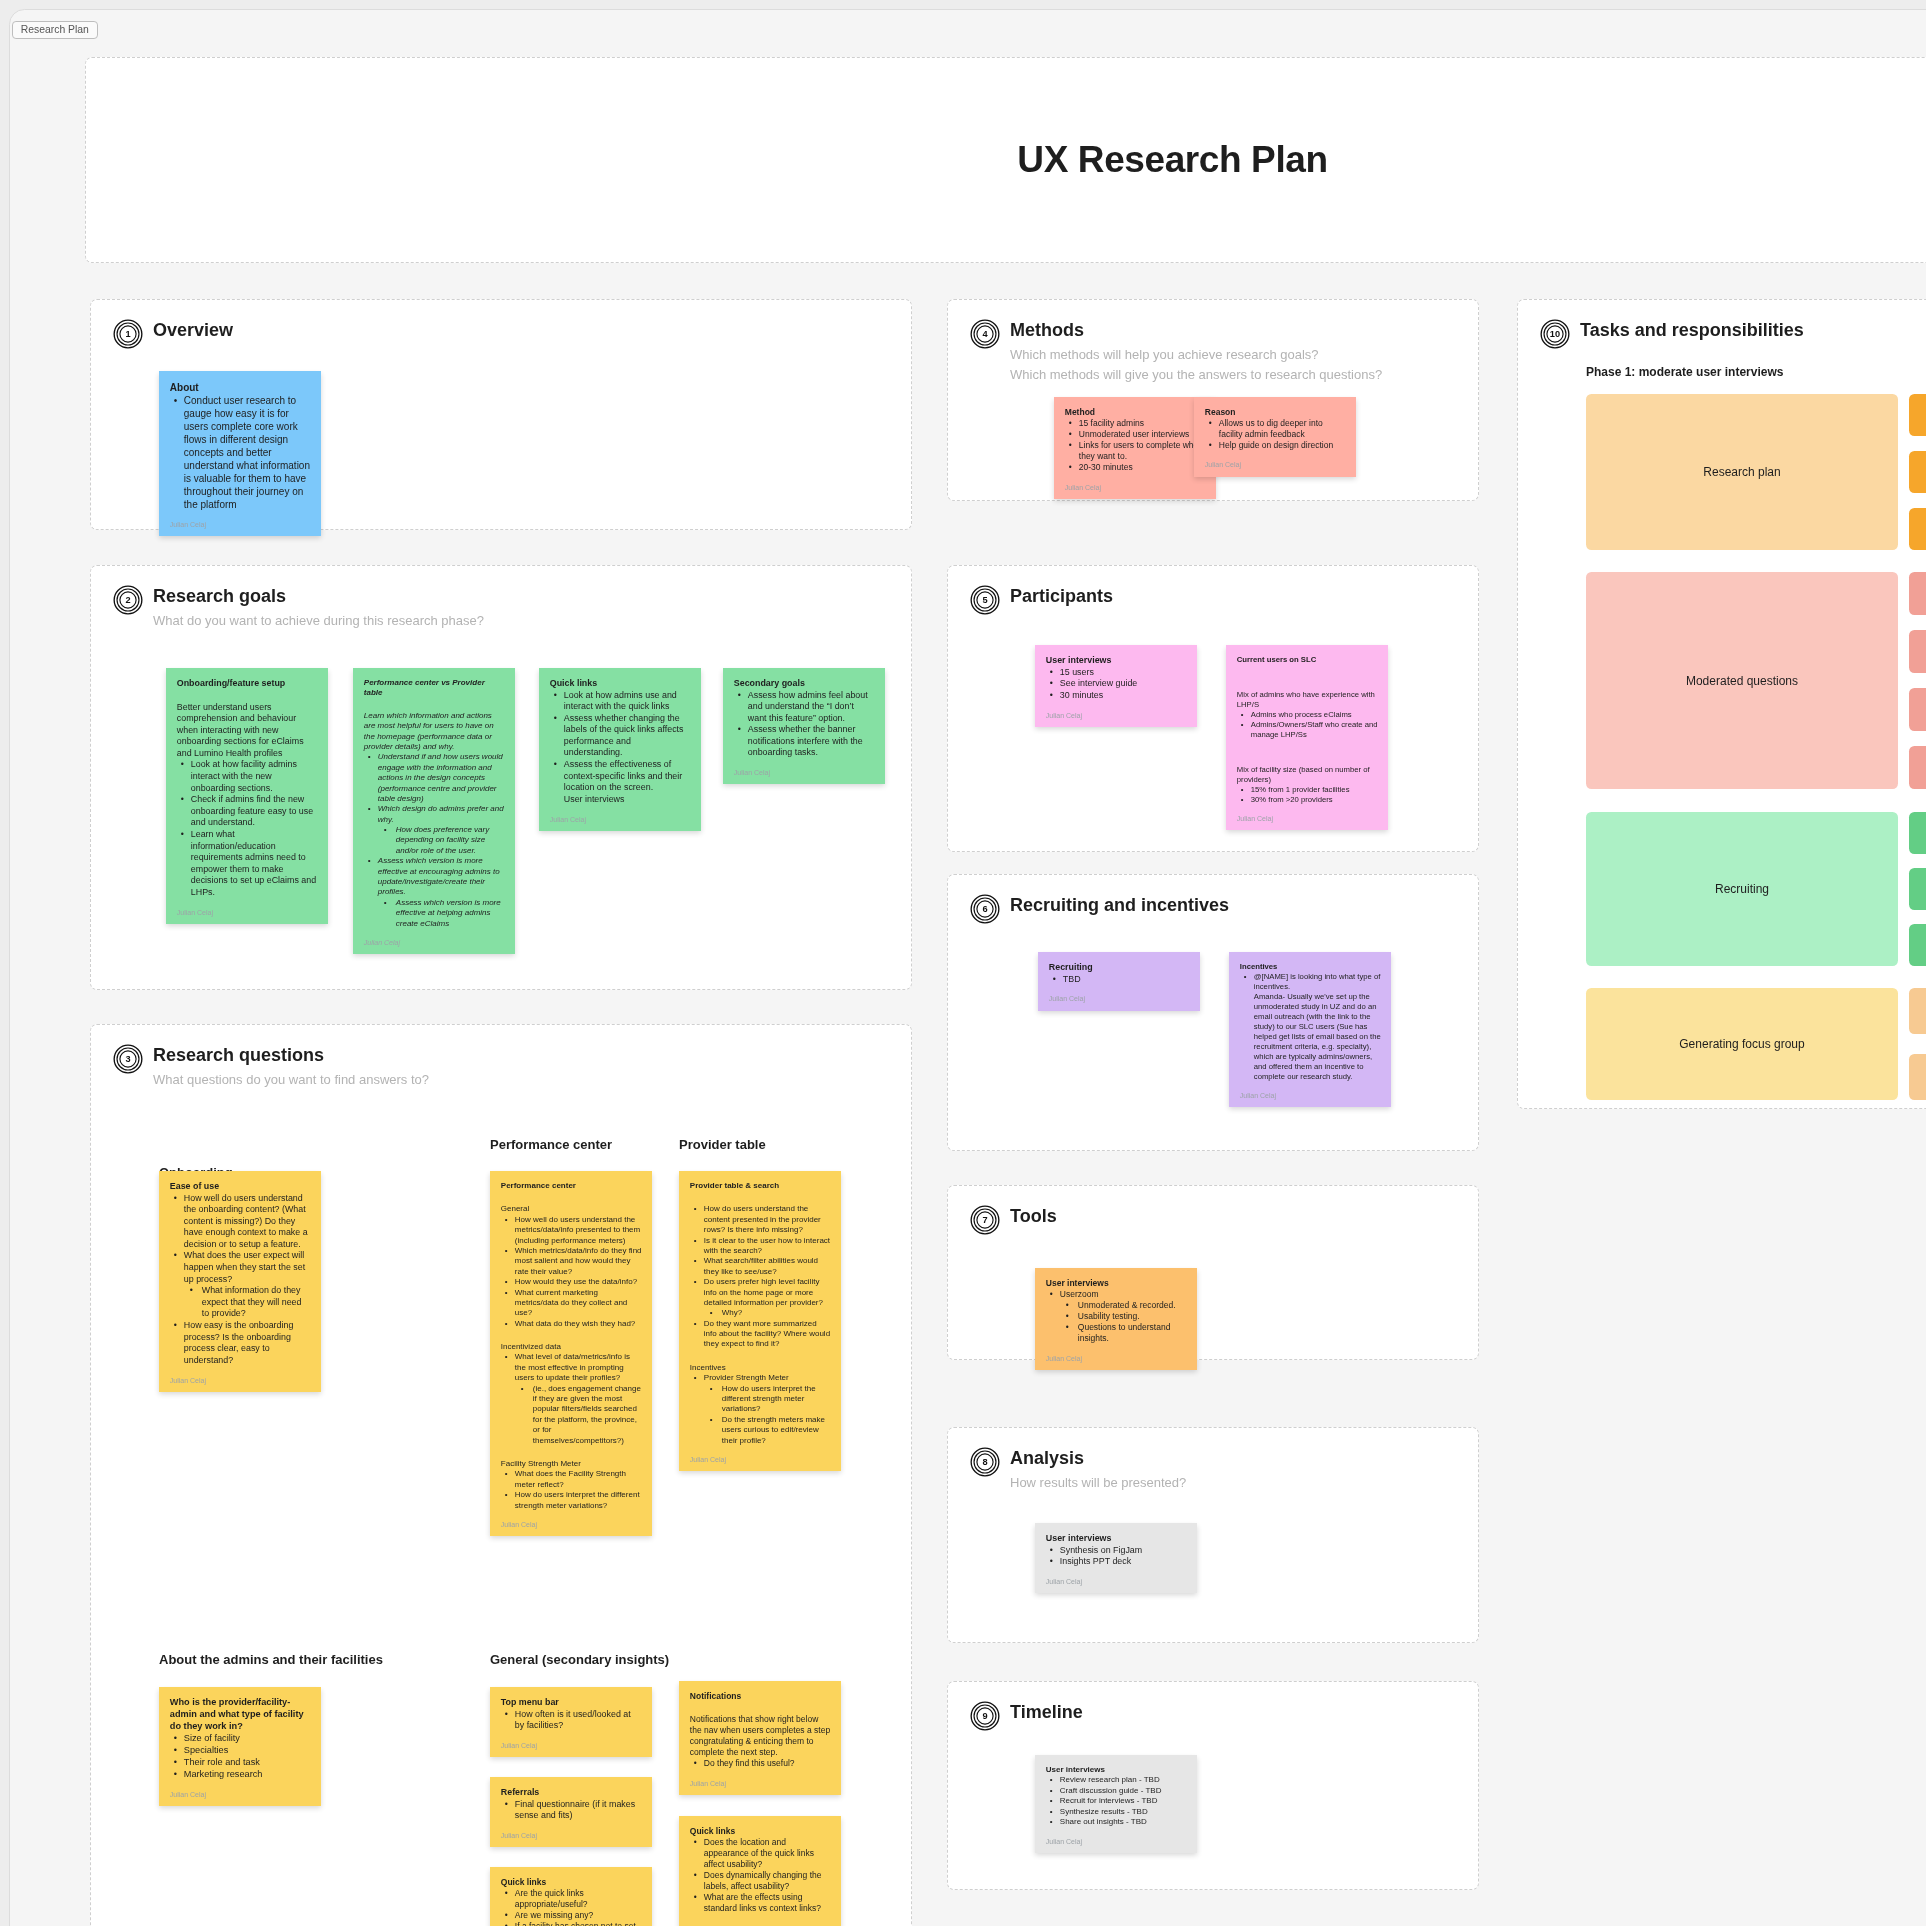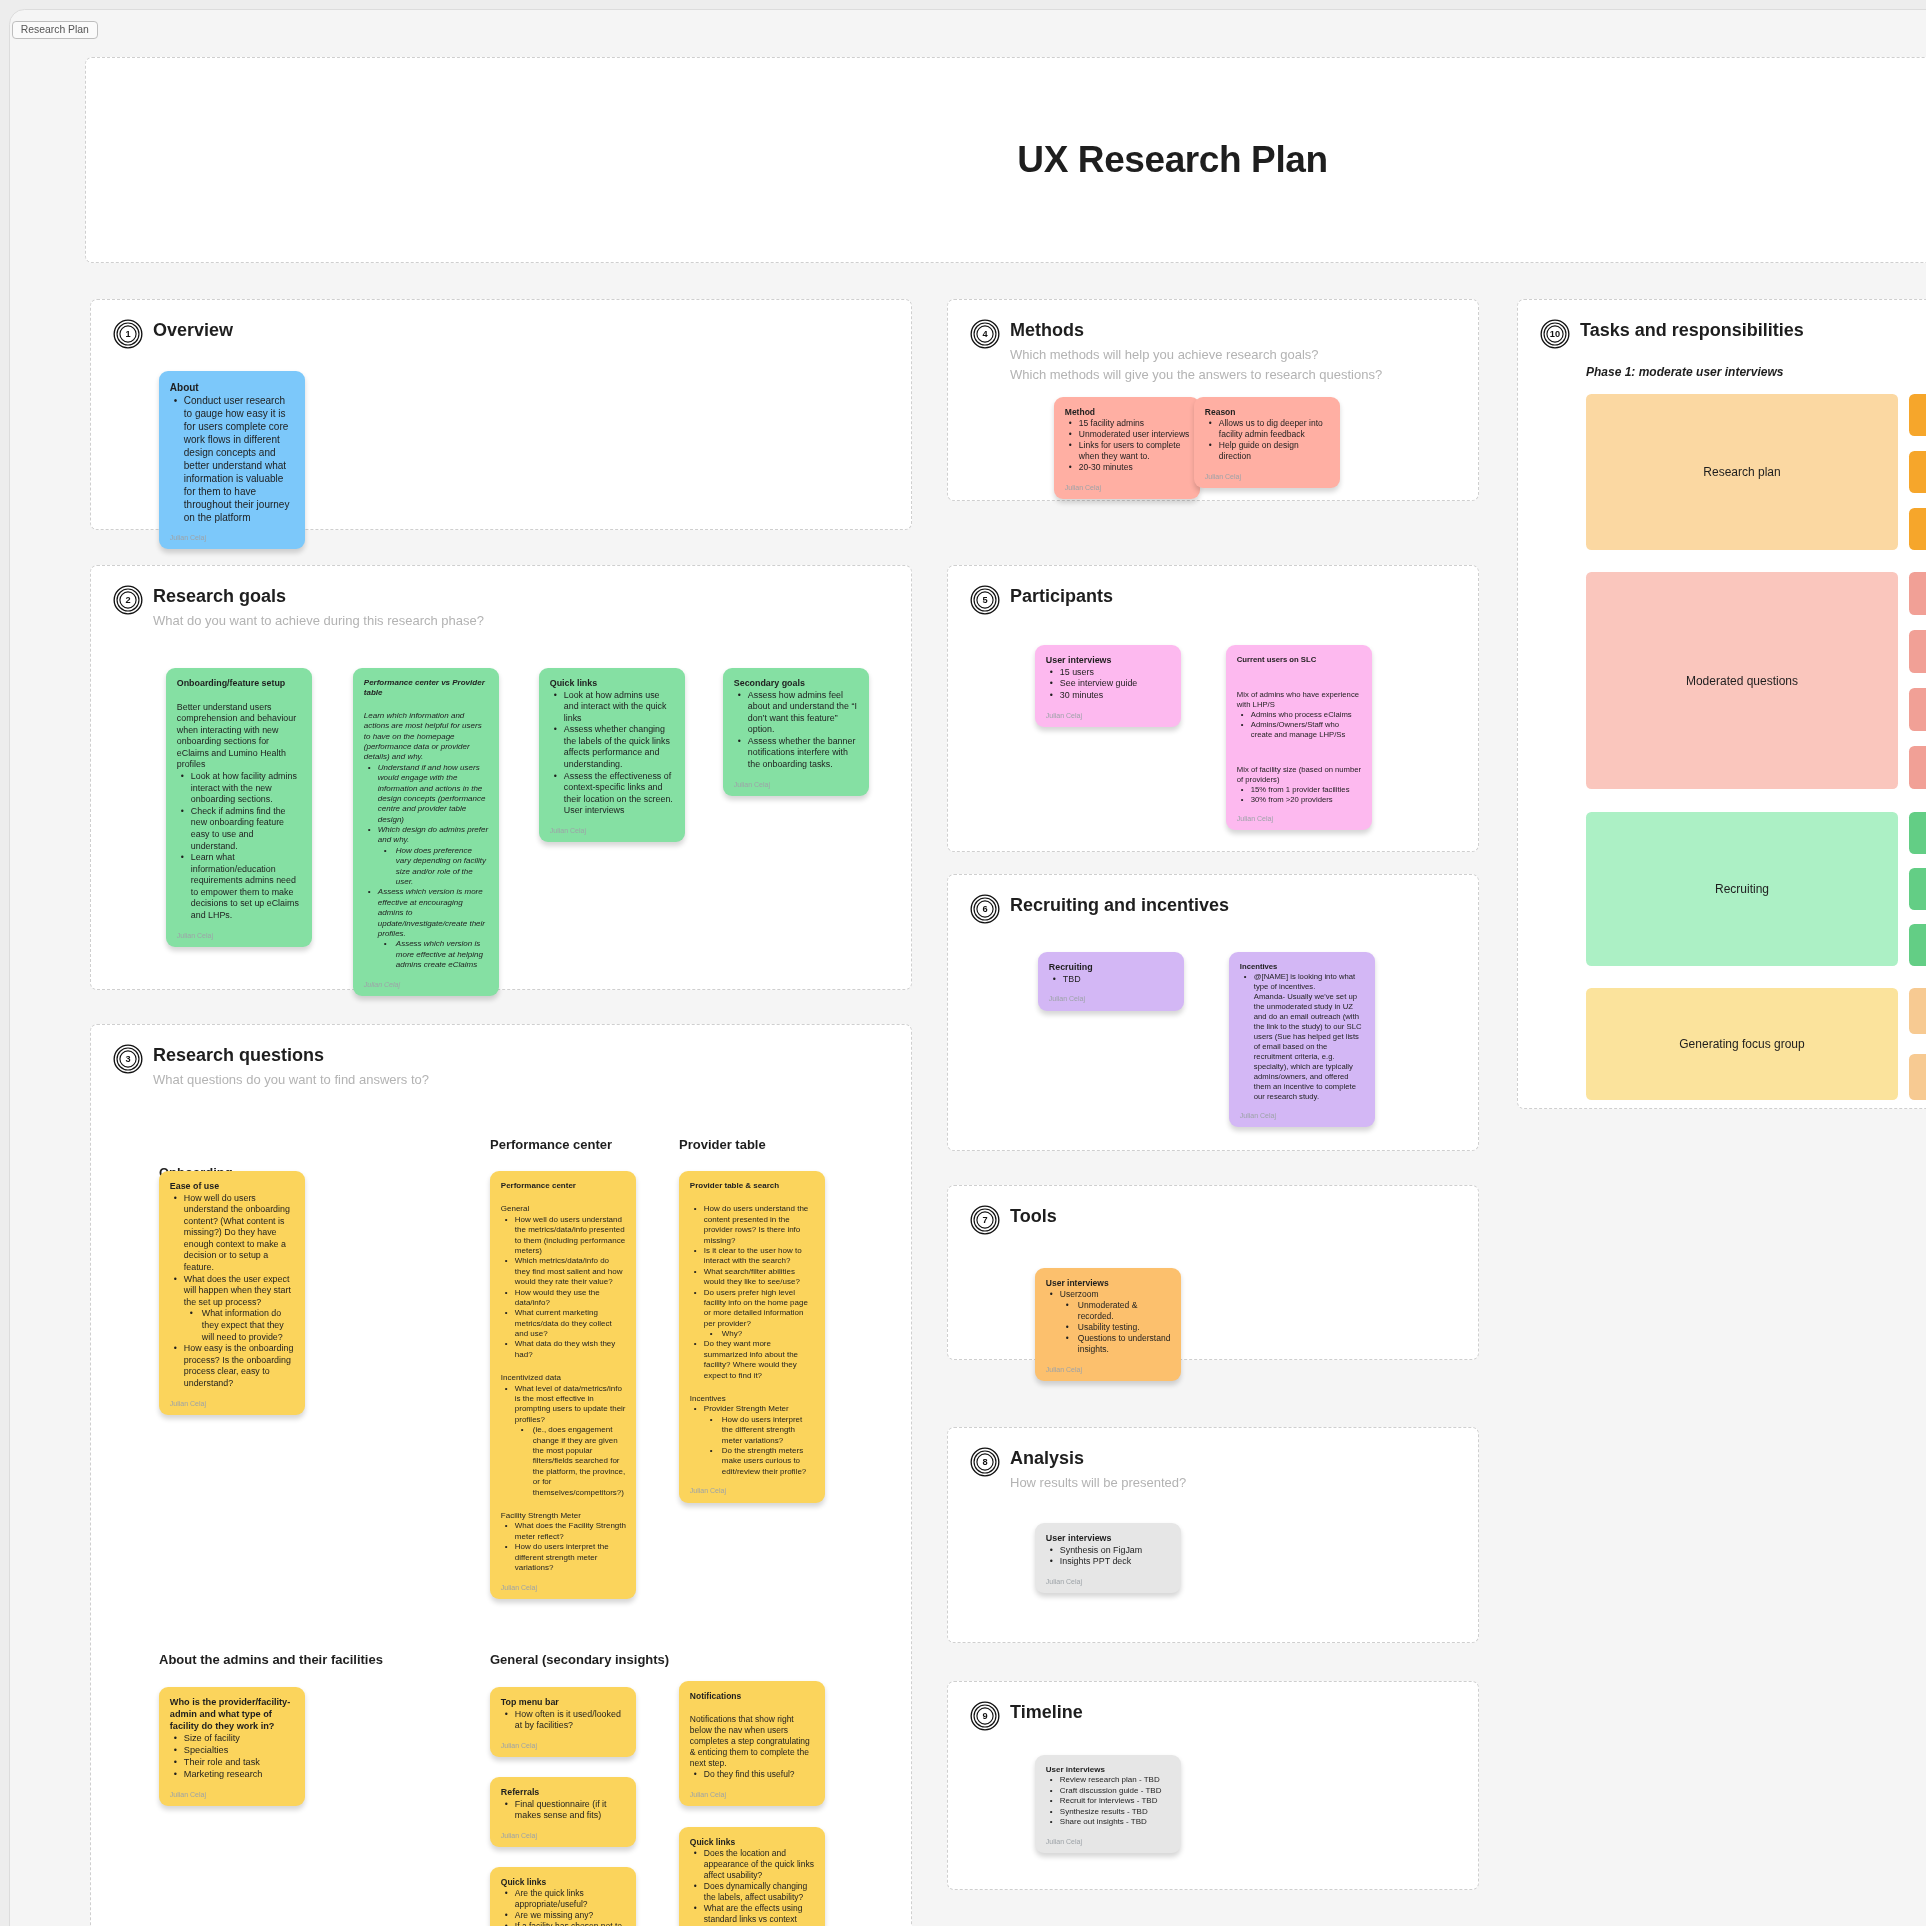--- a/index.html
+++ b/index.html
@@ -9,24 +9,24 @@
     border:1.2px solid #dcdcdc;border-radius:15.4px;}
   .frame-tag{position:absolute;left:12px;top:21px;background:#fafafa;border:0.8px solid #bdbdbd;
     border-radius:3.9px;padding:2.3px 7.7px;font-size:10.4px;color:#555;z-index:5;}
   .frame{position:absolute;background:#ffffff;border:1.2px dashed #cfcfcf;border-radius:7px;box-sizing:border-box;}
   .title-frame{display:flex;align-items:center;justify-content:center;}
   .board-title{font-size:37px;font-weight:bold;letter-spacing:-0.4px;}
   .sec-badge{position:absolute;left:22.3px;top:19px;width:30px;height:30px;}
   .sec-title{position:absolute;left:62px;top:20px;font-size:18px;font-weight:bold;white-space:nowrap;}
   .sec-sub{position:absolute;left:62px;font-size:13px;color:#b3b3b3;white-space:nowrap;line-height:1.55;}
   .col-label{position:absolute;font-size:13px;font-weight:bold;white-space:nowrap;}
-  .phase-label{position:absolute;font-size:12px;font-weight:bold;white-space:nowrap;font-style:italic;}
+  .phase-label{position:absolute;font-size:12px;font-weight:bold;white-space:nowrap;}
   .group{position:absolute;display:flex;flex-direction:column;}
-  .sticky{position:relative;width:146px;box-sizing:border-box;padding:10px 10px 25.4px 10.8px;
-    border-radius:9px;box-shadow:0 3.1px 5.4px rgba(0,0,0,0.16);line-height:1.3;}
+  .sticky{position:relative;width:162px;box-sizing:border-box;padding:10px 10px 25.4px 10.8px;
+    border-radius:0;box-shadow:0 3.1px 5.4px rgba(0,0,0,0.16);line-height:1.3;}
   .sticky .st-title{font-weight:bold;}
   .it-h{font-weight:normal;margin-top:13px;}
   .it-p{margin-top:12px;}
   .it-p1{padding-left:14px;}
   .it-gap{height:13px;}
   .it-b1{position:relative;padding-left:14px;}
   .it-b1:before{content:"•";position:absolute;left:3.9px;}
   .it-b2{position:relative;padding-left:32px;}
   .it-b2:before{content:"•";position:absolute;left:20px;}
   .st-author{position:absolute;left:10.8px;bottom:7px;font-size:7px;color:#9da3a8;}

